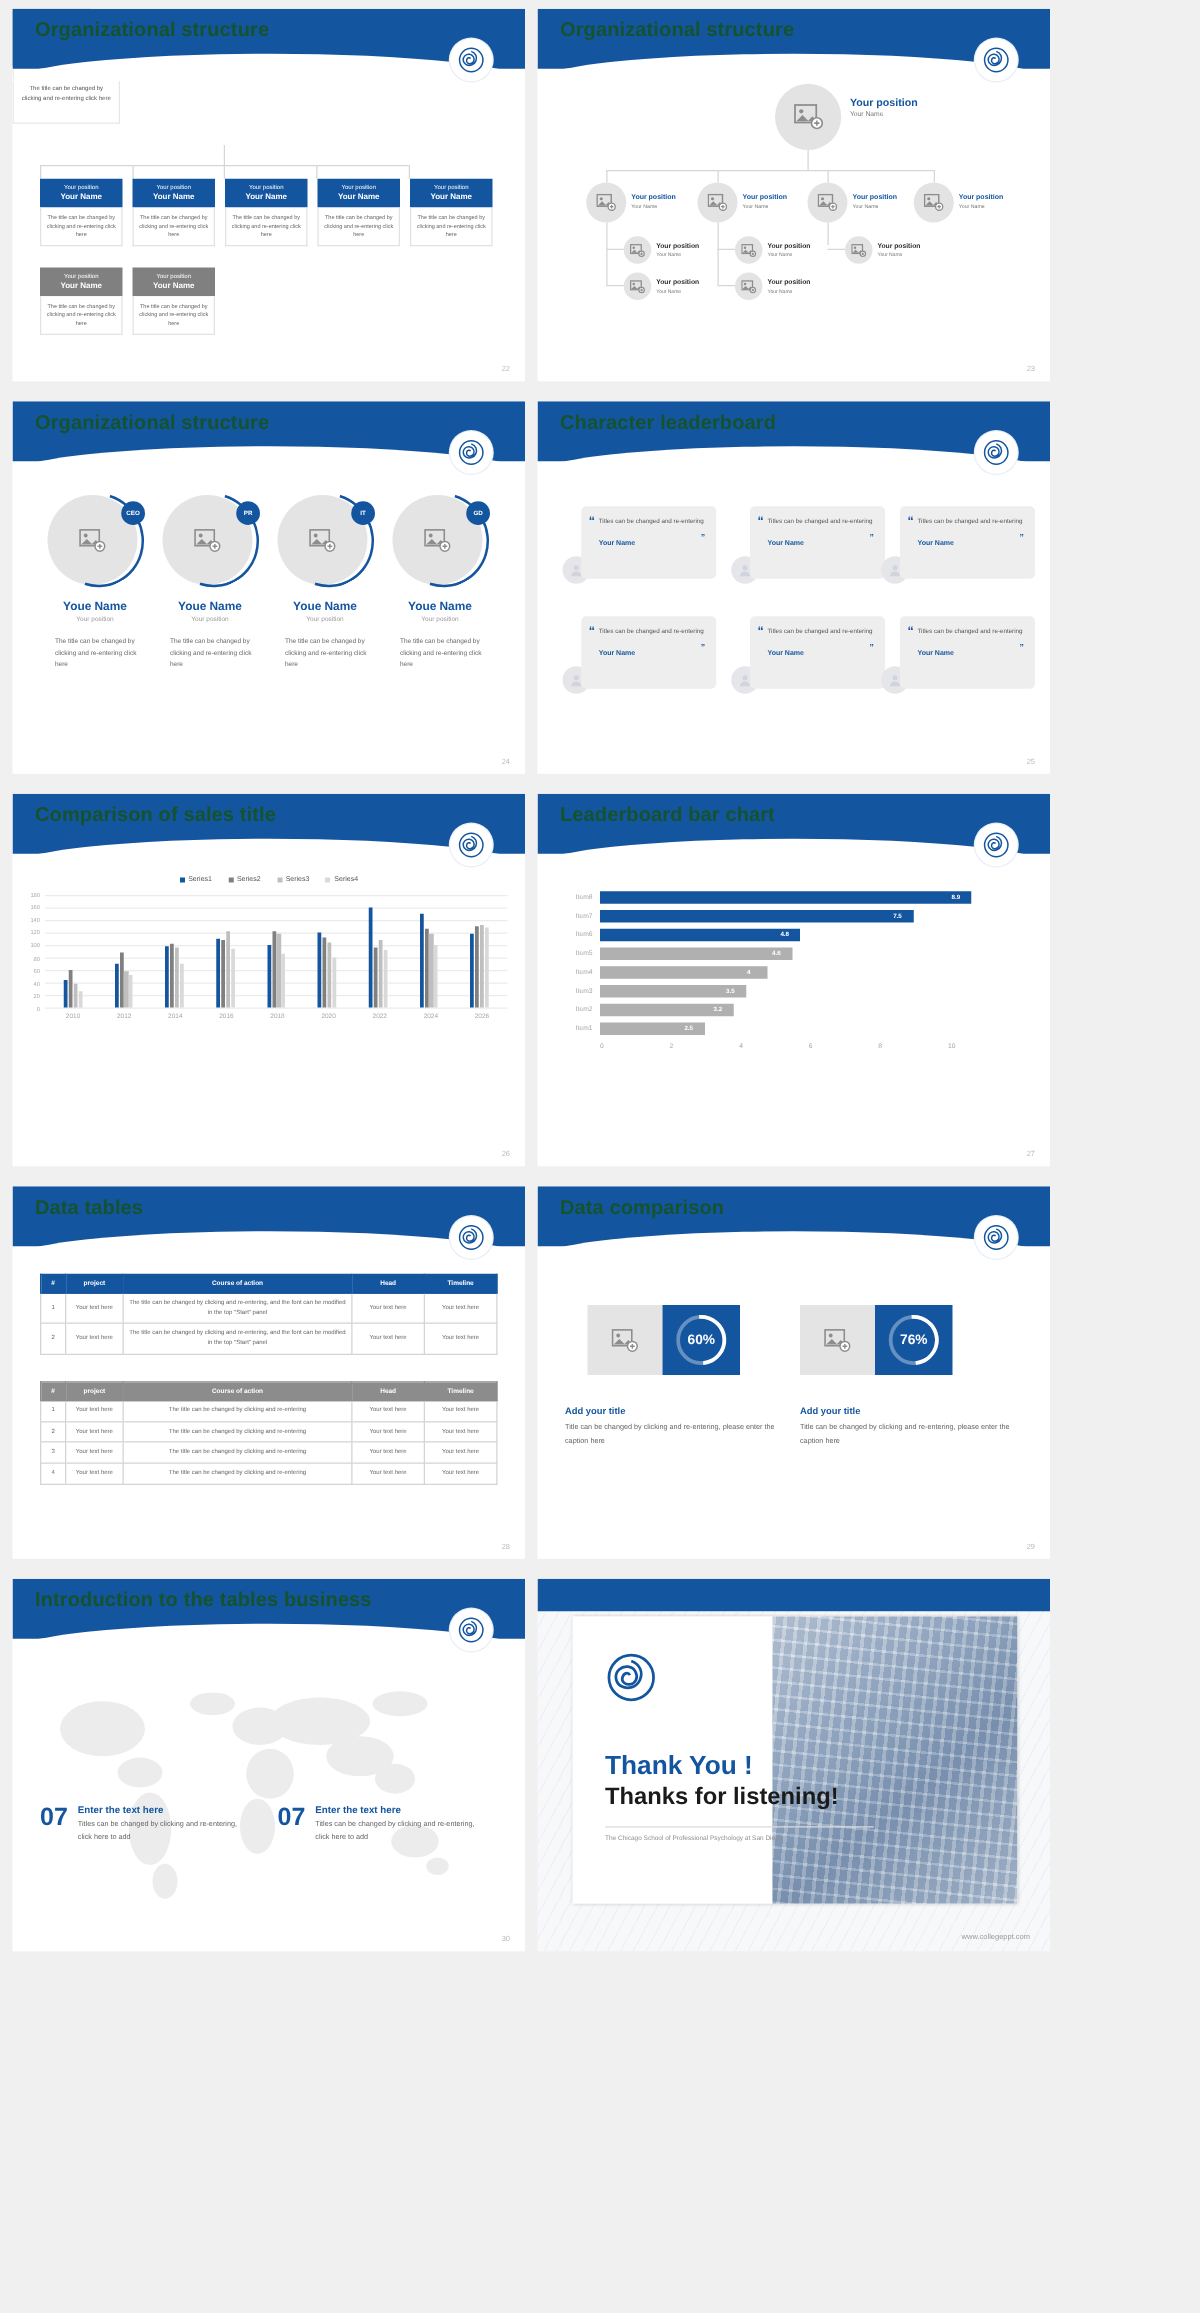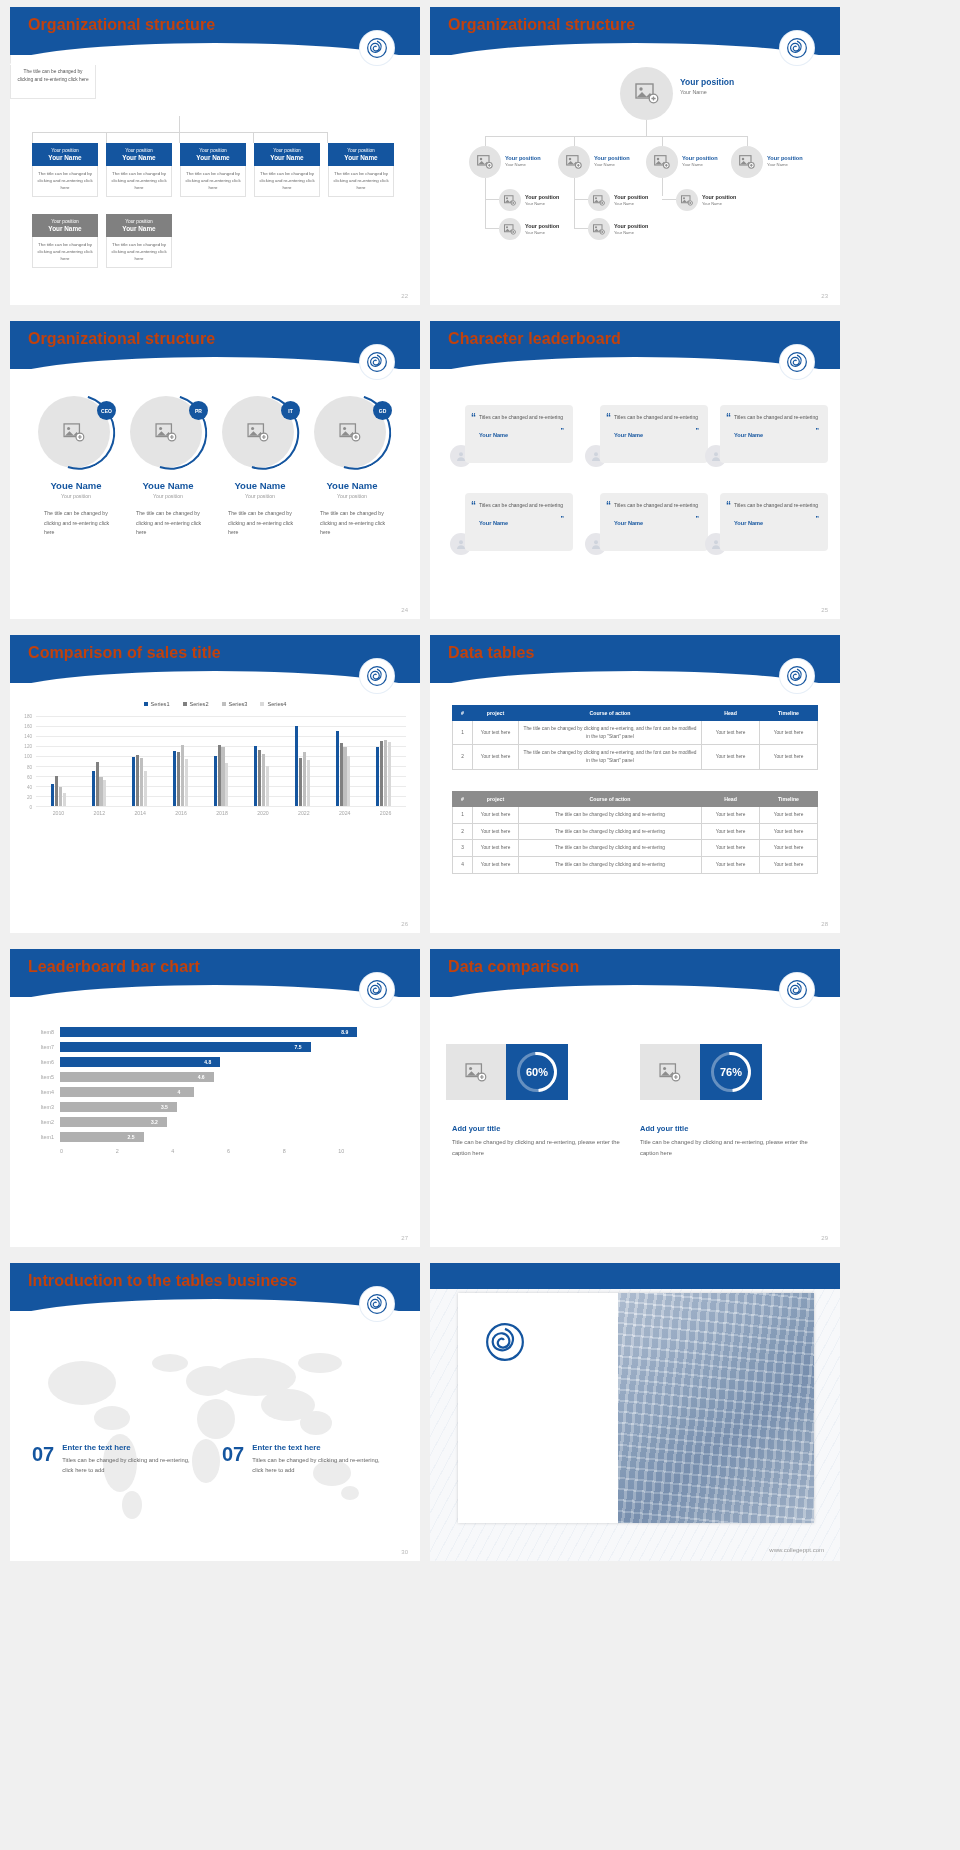--- a/index.html
+++ b/index.html
@@ -28,21 +28,21 @@
     position: absolute; top: 0; left: 0; width: 100%; height: 48px;
     background: #14559f;
   }
   .banner-curve {
     position: absolute; left: 0; width: 100%; height: 22px; top: 36px;
     background: #fff;
     border-radius: 50% 50% 0 0 / 100% 100% 0 0;
   }
   .slide-title {
     position: absolute; left: 18px; top: 9px;
-    color: #c2410c; font-size: 16px; font-weight: bold;
+    color: #14532d; font-size: 16px; font-weight: bold;
     letter-spacing: .1px;
     z-index: 4;
   }
   .logo {
     position: absolute; right: 26px; top: 24px;
     width: 34px; height: 34px; border-radius: 50%;
     background: #fff; z-index: 5;
     display: flex; align-items: center; justify-content: center;
     box-shadow: 0 0 0 1px #e6eef7;
   }
@@ -766,20 +766,106 @@
             <span>2026</span>
           </div>
     </div>
 
     <div class="pagenum">26</div>
   </div>
 
   <div class="slide">
     <div class="banner"></div>
     <div class="banner-curve"></div>
+    <div class="slide-title">Leaderboard bar chart</div>
+    <div class="logo">
+      <svg width="22" height="22" viewBox="0 0 24 24">
+            <g fill="none" stroke="#14559f" stroke-width="1.3">
+        <circle cx="12" cy="12" r="10.2"></circle>
+              <path d="M12 4.5c4 1.5 5.5 5 4 8.5s-5.5 4.6-8.5 3-3.3-5.6-1-7.7 6-1.6 7.4 1 .2 5.3-2.3 5.8-4.2-1.4-3.6-3.3 2.6-2.3 3.4-.9"></path>
+            </g>
+          </svg>
+    </div>
+
+    <div style="margin-top:46px;padding:0 26px 0 16px;">
+      <div class="chart-title">Rating leaderboard bar chart</div>
+      <div id="lbRows" style="margin-top:18px;">
+            <div class="lbrow">
+              <div class="lblabel">Item8</div>
+              <div class="lbtrack">
+                <div class="lbbar" style="width: 89%; background: rgb(20, 85, 159);"></div>
+                <div class="lbval" style="left: calc(89% - 16px);">8.9</div>
+              </div>
+            </div>
+            <div class="lbrow">
+              <div class="lblabel">Item7</div>
+              <div class="lbtrack">
+                <div class="lbbar" style="width: 75%; background: rgb(20, 85, 159);"></div>
+                <div class="lbval" style="left: calc(75% - 16px);">7.5</div>
+              </div>
+            </div>
+            <div class="lbrow">
+              <div class="lblabel">Item6</div>
+              <div class="lbtrack">
+                <div class="lbbar" style="width: 48%; background: rgb(20, 85, 159);"></div>
+                <div class="lbval" style="left: calc(48% - 16px);">4.8</div>
+              </div>
+            </div>
+            <div class="lbrow">
+              <div class="lblabel">Item5</div>
+              <div class="lbtrack">
+                <div class="lbbar" style="width: 46%; background: rgb(176, 176, 176);"></div>
+                <div class="lbval" style="left: calc(46% - 16px);">4.6</div>
+              </div>
+            </div>
+            <div class="lbrow">
+              <div class="lblabel">Item4</div>
+              <div class="lbtrack">
+                <div class="lbbar" style="width: 40%; background: rgb(176, 176, 176);"></div>
+                <div class="lbval" style="left: calc(40% - 16px);">4</div>
+              </div>
+            </div>
+            <div class="lbrow">
+              <div class="lblabel">Item3</div>
+              <div class="lbtrack">
+                <div class="lbbar" style="width: 35%; background: rgb(176, 176, 176);"></div>
+                <div class="lbval" style="left: calc(35% - 16px);">3.5</div>
+              </div>
+            </div>
+            <div class="lbrow">
+              <div class="lblabel">Item2</div>
+              <div class="lbtrack">
+                <div class="lbbar" style="width: 32%; background: rgb(176, 176, 176);"></div>
+                <div class="lbval" style="left: calc(32% - 16px);">3.2</div>
+              </div>
+            </div>
+            <div class="lbrow">
+              <div class="lblabel">Item1</div>
+              <div class="lbtrack">
+                <div class="lbbar" style="width: 25%; background: rgb(176, 176, 176);"></div>
+                <div class="lbval" style="left: calc(25% - 16px);">2.5</div>
+              </div>
+            </div>
+          </div>
+      <div class="lbaxis" id="lbAxis">
+            <span>0</span>
+            <span>2</span>
+            <span>4</span>
+            <span>6</span>
+            <span>8</span>
+            <span>10</span>
+          </div>
+    </div>
+
+    <div class="pagenum">27</div>
+  </div>
+
+  <div class="slide">
+    <div class="banner"></div>
+    <div class="banner-curve"></div>
     <div class="slide-title">Data tables</div>
     <div class="logo">
       <svg width="22" height="22" viewBox="0 0 24 24">
             <g fill="none" stroke="#14559f" stroke-width="1.3">
         <circle cx="12" cy="12" r="10.2"></circle>
               <path d="M12 4.5c4 1.5 5.5 5 4 8.5s-5.5 4.6-8.5 3-3.3-5.6-1-7.7 6-1.6 7.4 1 .2 5.3-2.3 5.8-4.2-1.4-3.6-3.3 2.6-2.3 3.4-.9"></path>
             </g>
           </svg>
     </div>
 
@@ -855,117 +941,31 @@
             </tbody>
           </table>
     </div>
 
     <div class="pagenum">28</div>
   </div>
 
   <div class="slide">
     <div class="banner"></div>
     <div class="banner-curve"></div>
-    <div class="slide-title">Leaderboard bar chart</div>
-    <div class="logo">
-      <svg width="22" height="22" viewBox="0 0 24 24">
-            <g fill="none" stroke="#14559f" stroke-width="1.3">
-        <circle cx="12" cy="12" r="10.2"></circle>
-              <path d="M12 4.5c4 1.5 5.5 5 4 8.5s-5.5 4.6-8.5 3-3.3-5.6-1-7.7 6-1.6 7.4 1 .2 5.3-2.3 5.8-4.2-1.4-3.6-3.3 2.6-2.3 3.4-.9"></path>
-            </g>
-          </svg>
-    </div>
-
-    <div style="margin-top:46px;padding:0 26px 0 16px;">
-      <div class="chart-title">Rating leaderboard bar chart</div>
-      <div id="lbRows" style="margin-top:18px;">
-            <div class="lbrow">
-              <div class="lblabel">Item8</div>
-              <div class="lbtrack">
-                <div class="lbbar" style="width: 89%; background: rgb(20, 85, 159);"></div>
-                <div class="lbval" style="left: calc(89% - 16px);">8.9</div>
-              </div>
-            </div>
-            <div class="lbrow">
-              <div class="lblabel">Item7</div>
-              <div class="lbtrack">
-                <div class="lbbar" style="width: 75%; background: rgb(20, 85, 159);"></div>
-                <div class="lbval" style="left: calc(75% - 16px);">7.5</div>
-              </div>
-            </div>
-            <div class="lbrow">
-              <div class="lblabel">Item6</div>
-              <div class="lbtrack">
-                <div class="lbbar" style="width: 48%; background: rgb(20, 85, 159);"></div>
-                <div class="lbval" style="left: calc(48% - 16px);">4.8</div>
-              </div>
-            </div>
-            <div class="lbrow">
-              <div class="lblabel">Item5</div>
-              <div class="lbtrack">
-                <div class="lbbar" style="width: 46%; background: rgb(176, 176, 176);"></div>
-                <div class="lbval" style="left: calc(46% - 16px);">4.6</div>
-              </div>
-            </div>
-            <div class="lbrow">
-              <div class="lblabel">Item4</div>
-              <div class="lbtrack">
-                <div class="lbbar" style="width: 40%; background: rgb(176, 176, 176);"></div>
-                <div class="lbval" style="left: calc(40% - 16px);">4</div>
-              </div>
-            </div>
-            <div class="lbrow">
-              <div class="lblabel">Item3</div>
-              <div class="lbtrack">
-                <div class="lbbar" style="width: 35%; background: rgb(176, 176, 176);"></div>
-                <div class="lbval" style="left: calc(35% - 16px);">3.5</div>
-              </div>
-            </div>
-            <div class="lbrow">
-              <div class="lblabel">Item2</div>
-              <div class="lbtrack">
-                <div class="lbbar" style="width: 32%; background: rgb(176, 176, 176);"></div>
-                <div class="lbval" style="left: calc(32% - 16px);">3.2</div>
-              </div>
-            </div>
-            <div class="lbrow">
-              <div class="lblabel">Item1</div>
-              <div class="lbtrack">
-                <div class="lbbar" style="width: 25%; background: rgb(176, 176, 176);"></div>
-                <div class="lbval" style="left: calc(25% - 16px);">2.5</div>
-              </div>
-            </div>
-          </div>
-      <div class="lbaxis" id="lbAxis">
-            <span>0</span>
-            <span>2</span>
-            <span>4</span>
-            <span>6</span>
-            <span>8</span>
-            <span>10</span>
-          </div>
-    </div>
-
-    <div class="pagenum">27</div>
-  </div>
-
-  <div class="slide">
-    <div class="banner"></div>
-    <div class="banner-curve"></div>
     <div class="slide-title">Data comparison</div>
     <div class="logo">
       <svg width="22" height="22" viewBox="0 0 24 24">
             <g fill="none" stroke="#14559f" stroke-width="1.3">
         <circle cx="12" cy="12" r="10.2"></circle>
               <path d="M12 4.5c4 1.5 5.5 5 4 8.5s-5.5 4.6-8.5 3-3.3-5.6-1-7.7 6-1.6 7.4 1 .2 5.3-2.3 5.8-4.2-1.4-3.6-3.3 2.6-2.3 3.4-.9"></path>
             </g>
           </svg>
     </div>
 
-    <div style="position:absolute;left:16px;top:95px;display:flex;align-items:center;">
+    <div style="position:absolute;left:40px;top:95px;display:flex;align-items:center;">
       <div class="dcimg">
         <svg width="22" height="19" viewBox="0 0 24 21">
               <rect x="1" y="1" width="17" height="14" fill="none" stroke="#8d8d8d" stroke-width="1.4"></rect>
               <circle cx="6" cy="6" r="1.7" fill="#8d8d8d"></circle>
               <path d="M2 14l5-5 4.5 4.5L15 10l3 4z" fill="#8d8d8d"></path>
               <circle cx="18.5" cy="15.5" r="4.3" fill="#fff" stroke="#8d8d8d" stroke-width="1.3"></circle>
               <path d="M18.5 13.4v4.2M16.4 15.5h4.2" stroke="#8d8d8d" stroke-width="1.3"></path>
             </svg>
       </div>
       <div class="dcval">
@@ -1061,19 +1061,24 @@
     <div class="ty-card">
       <div class="ty-photo"></div>
       <div style="position:absolute;left:26px;top:28px;">
         <svg width="42" height="42" viewBox="0 0 24 24">
               <g fill="none" stroke="#14559f" stroke-width="1.25">
           <circle cx="12" cy="12" r="10.2"></circle>
                 <path d="M12 4.5c4 1.5 5.5 5 4 8.5s-5.5 4.6-8.5 3-3.3-5.6-1-7.7 6-1.6 7.4 1 .2 5.3-2.3 5.8-4.2-1.4-3.6-3.3 2.6-2.3 3.4-.9"></path>
               </g>
             </svg>
       </div>
+      <div style="position:absolute;left:26px;top:108px;">
+        <div class="ty-h1">Thank You !</div>
+        <div class="ty-h2">Thanks for listening!</div>
+        <div class="ty-sub">The Chicago School of Professional Psychology at San Diego</div>
+      </div>
     </div>
 
     <div class="site">www.collegeppt.com</div>
   </div>
 
 </div>
 </div>
 
 </body></html>

